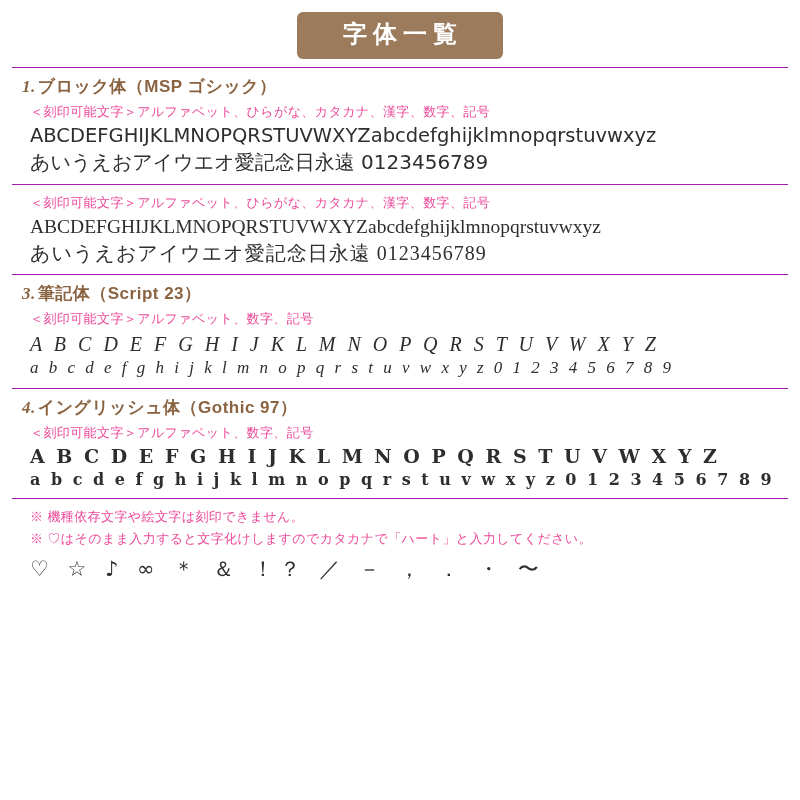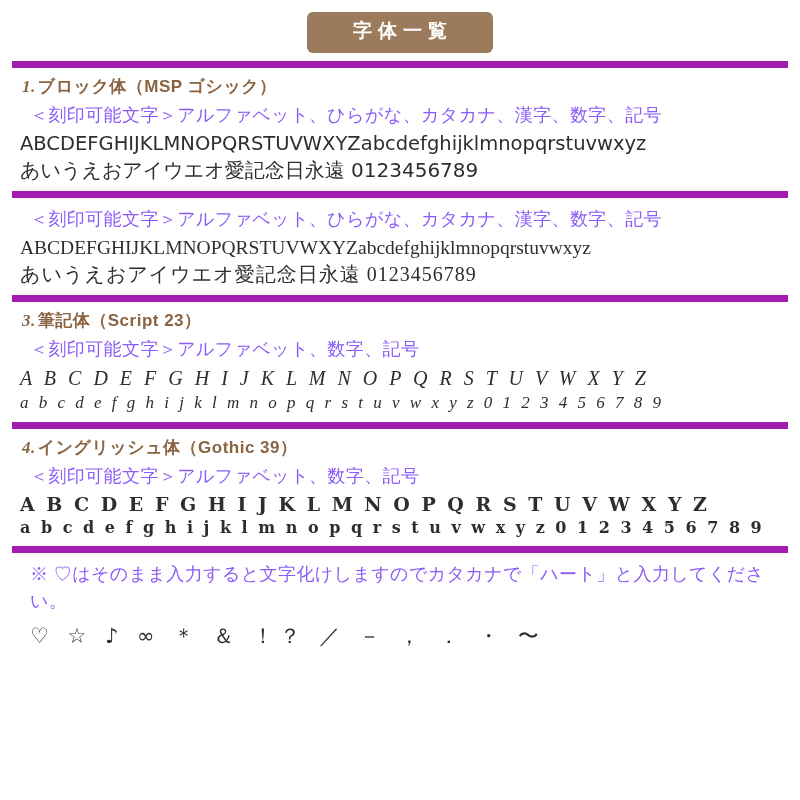--- a/index.html
+++ b/index.html
@@ -25,60 +25,60 @@
   
   .title-wrap {
     display: flex;
     justify-content: center;
     padding-top: 12px;
     padding-bottom: 8px;
   }
   .title-pill {
     background: #9c7b5c;
     color: #ffffff;
-    font-size: 19px;
+    font-size: 24px;
     font-weight: bold;
     letter-spacing: 6px;
     padding: 8px 40px 10px 46px;
     border-radius: 6px;
     line-height: 1.2;
   }
 
   
   .section {
-    border-top: 7px solid #a21caf;
+    border-top: 1px solid #a21caf;
     padding: 6px 4px 8px 4px;
   }
   .section:last-of-type {
     border-bottom: none;
   }
   .section-head {
     color: #8a6341;
     font-size: 17px;
     font-weight: bold;
     letter-spacing: 0.5px;
     margin: 2px 0 4px 6px;
     line-height: 1.3;
   }
   .section-head .num {
     font-style: italic;
     font-family: "Liberation Serif", serif;
     font-weight: bold;
     margin-right: 2px;
   }
   .note {
-    color: #8b5cf6;
-    font-size: 18px;
+    color: #ec4899;
+    font-size: 13px;
     margin: 2px 0 2px 14px;
     line-height: 1.5;
     letter-spacing: 0.4px;
   }
   .sample {
     color: #2e2e2e;
-    margin-left: 4px;
+    margin-left: 14px;
     line-height: 1.32;
     white-space: nowrap;
   }
 
   
   .s-block .sample {
     font-family: "DejaVu Sans", sans-serif;
     font-size: 19.5px;
     letter-spacing: 0px;
   }
@@ -153,25 +153,26 @@
     <div class="section-head">
       <span class="num">3.</span><span>筆記体（Script 23）</span>
     </div>
     <div class="note">＜刻印可能文字＞アルファベット、数字、記号</div>
     <div class="sample line1">A B C D E F G H I J K L M N O P Q R S T U V W X Y Z</div>
     <div class="sample line2">a b c d e f g h i j k l m n o p q r s t u v w x y z  0 1 2 3 4 5 6 7 8 9</div>
   </div>
 
   <div class="section s-gothic">
     <div class="section-head">
-      <span class="num">4.</span><span>イングリッシュ体（Gothic 39）</span>
+      <span class="num">4.</span><span>イングリッシュ体（Gothic 97）</span>
     </div>
     <div class="note">＜刻印可能文字＞アルファベット、数字、記号</div>
     <div class="sample line1">A B C D E F G H I J K L M N O P Q R S T U V W X Y Z</div>
     <div class="sample line2">a b c d e f g h i j k l m n o p q r s t u v w x y z  0 1 2 3 4 5 6 7 8 9</div>
   </div>
 
   <div class="section s-symbols">
+    <div class="note">※ 機種依存文字や絵文字は刻印できません。</div>
     <div class="note">※ ♡はそのまま入力すると文字化けしますのでカタカナで「ハート」と入力してください。</div>
     <div class="symbols">♡ ☆ ♪ ∞ ＊ ＆ ！？ ／ － ， ． ・ 〜</div>
   </div>
 
 </div>
 
 </body></html>

